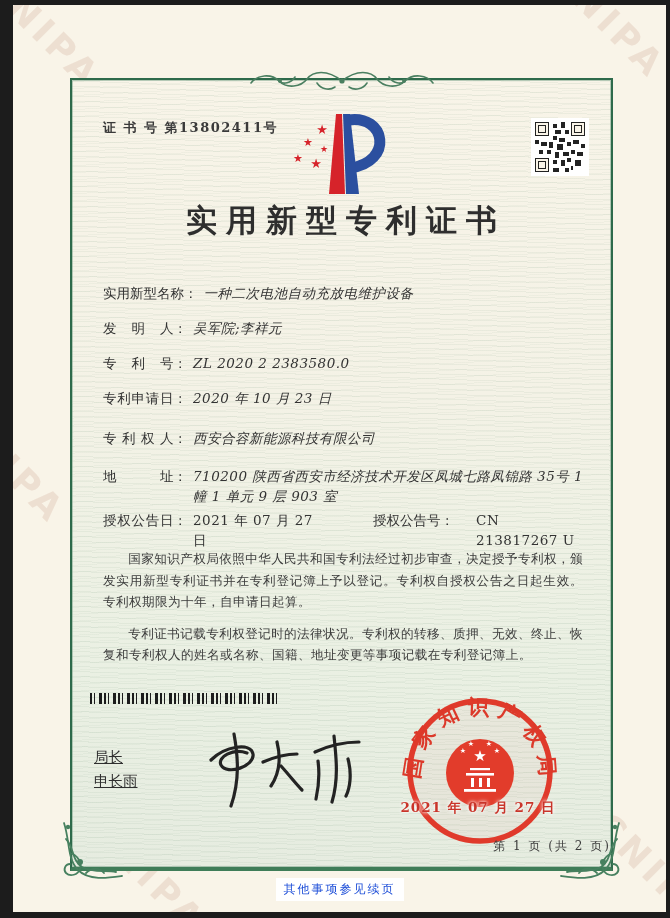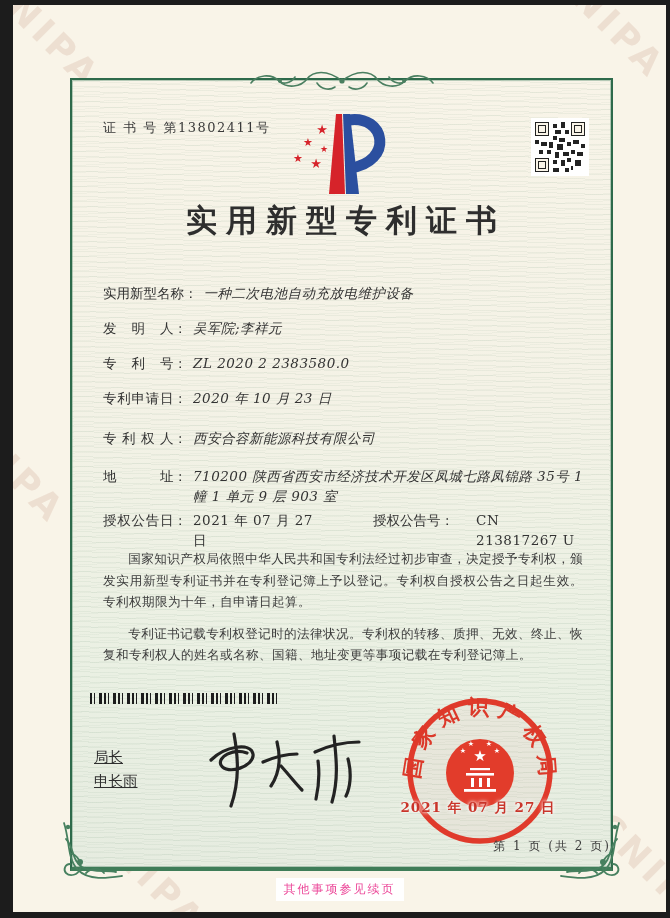--- a/index.html
+++ b/index.html
@@ -39,21 +39,21 @@
       linear-gradient(180deg,#f8f4e8 0%,#f4f2e6 40%,#eaf0e3 75%,#e6ece0 100%);
   }
   .ornament-top {
     position:absolute; left:50%; top:-14px; transform:translateX(-50%);
   }
   .ornament-bl { position:absolute; left:-16px; bottom:-20px; }
   .ornament-br { position:absolute; right:-16px; bottom:-20px; transform:scaleX(-1); }
   
   .cert-no {
     position:absolute; left:31px; top:39px;
-    font-size:13px; letter-spacing:1.5px; color:#3a3a3a;
+    font-size:13px; letter-spacing:1.5px; color:#3a3a3a;font-weight:bold;
   }
   .logo { position:absolute; left:50%; top:30px; transform:translateX(-50%); }
   .qr {
     position:absolute; left:459px; top:38px; width:58px; height:58px;
     background:#fff; padding:4px;
   }
   .title {
     position:absolute; left:0; right:0; top:120px; text-align:center;
     font-size:31px; font-weight:bold; letter-spacing:9px; color:#2e2e2e;
     text-indent:9px;
@@ -97,21 +97,21 @@
     position:absolute; left:0; right:4px; top:108px; text-align:center;
     font-size:13.5px; font-weight:bold; color:#c9342a; letter-spacing:1px;
     text-shadow:0 0 5px rgba(255,255,255,0.9), 0 0 3px rgba(255,255,255,0.9);
   }
   .page-num {
     position:absolute; left:0; right:0; bottom:12px; text-align:right;
     font-size:12px; color:#3a3a3a; letter-spacing:2px;
   }
   .footer-note {
     position:absolute; left:50%; top:873px; transform:translateX(-50%);
-    background:#ffffff; padding:3px 8px; font-size:12px; color:#ec4899;
+    background:#ffffff; padding:3px 8px; font-size:12px; color:#1d4ed8;
     letter-spacing:2px; white-space:nowrap;
   }
 </style>
 </head>
 <body>
 
 <div class="page">
 
   <div class="wm wm1">CNIPA</div>
   <div class="wm wm2">CNIPA</div>

